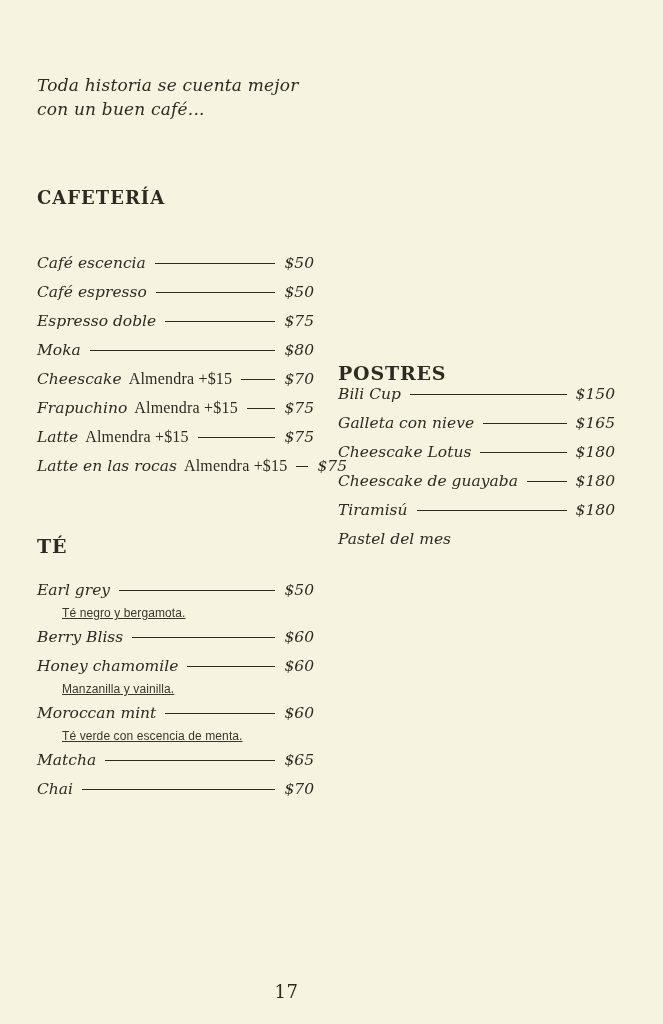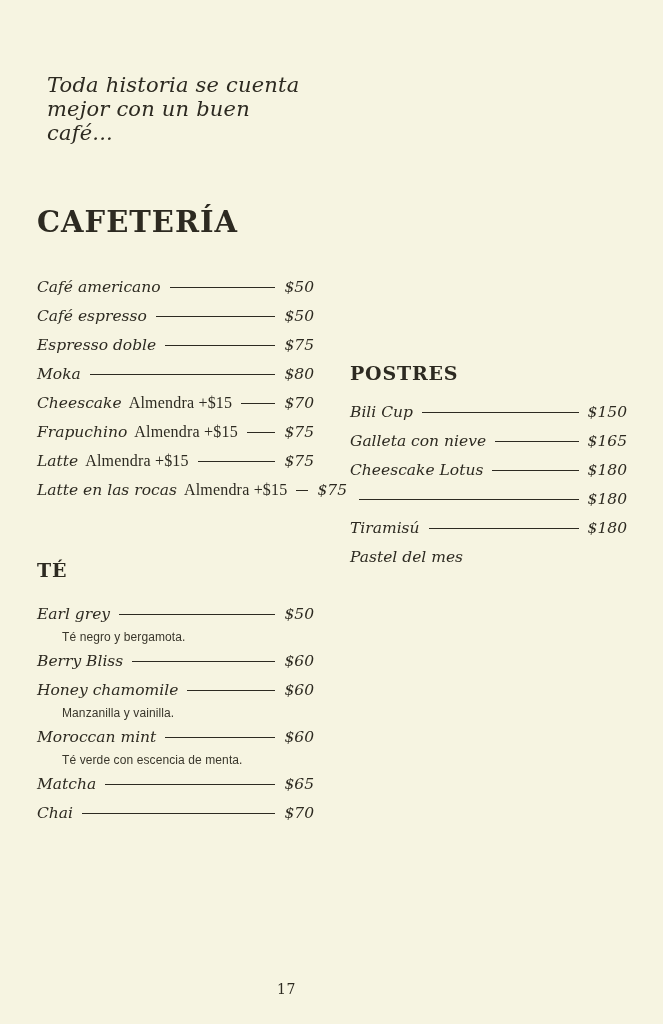--- a/index.html
+++ b/index.html
@@ -11,47 +11,46 @@
     font-family:"DejaVu Serif", serif;
     overflow:hidden;
   }
   .col-left {
     position:absolute;
     left:37px; top:73px;
     width:277px;
   }
   .col-right {
     position:absolute;
-    left:350px; top:361px;
+    left:338px; top:361px;
     width:277px;
   }
   .quote {
     font-style:italic;
-    font-size:21px;
+    font-size:17px;
     line-height:24px;
     letter-spacing:0.2px;
-    margin-left:10px;
   }
   .heading-main {
     margin-top:62px;
-    font-size:29px;
+    font-size:18px;
     font-weight:bold;
     letter-spacing:1px;
     line-height:30px;
   }
   .heading-sub {
     font-size:19px;
     font-weight:bold;
     letter-spacing:0.8px;
     line-height:24px;
   }
   .heading-te { margin-top:57px; }
   .list-coffee { margin-top:41px; }
   .list-tea { margin-top:23px; }
-  .list-postres { margin-top:18px; }
+  .list-postres { }
   .row {
     display:flex;
     align-items:baseline;
     height:20px;
     margin-bottom:9px;
     font-style:italic;
     font-size:15.5px;
     white-space:nowrap;
   }
   .item-name { flex:0 0 auto; }
@@ -73,43 +72,44 @@
   .item-price { flex:0 0 auto; }
   .item-desc {
     font-family:"Liberation Sans", sans-serif;
     font-size:12px;
     line-height:16px;
     color:#39362b;
     padding-left:25px;
     max-width:240px;
     margin:-5px 0 7px 0;
     letter-spacing:0.1px;
+    text-decoration:underline;
   }
   .page-number {
     position:absolute;
     left:0; top:981px;
     width:573px;
     text-align:center;
-    font-size:14px;
+    font-size:18px;
     letter-spacing:0.5px;
   }
 </style>
 </head>
 <body>
 
 <div class="col-left">
   <div class="quote">Toda historia se cuenta mejor con un buen café...</div>
 
   <h1 class="heading-main">CAFETERÍA</h1>
 
   <div class="list-coffee">
 
       <div>
         <div class="row">
-          <span class="item-name">Café americano</span>
+          <span class="item-name">Café escencia</span>
 
           <span class="leader"></span>
           <span class="item-price">$50</span>
         </div>
 
       </div>
 
       <div>
         <div class="row">
           <span class="item-name">Café espresso</span>
@@ -276,20 +276,21 @@
           <span class="item-name">Cheescake Lotus</span>
 
           <span class="leader"></span>
           <span class="item-price">$180</span>
         </div>
 
       </div>
 
       <div>
         <div class="row">
+          <span class="item-name">Cheescake de guayaba</span>
 
           <span class="leader"></span>
           <span class="item-price">$180</span>
         </div>
 
       </div>
 
       <div>
         <div class="row">
           <span class="item-name">Tiramisú</span>

